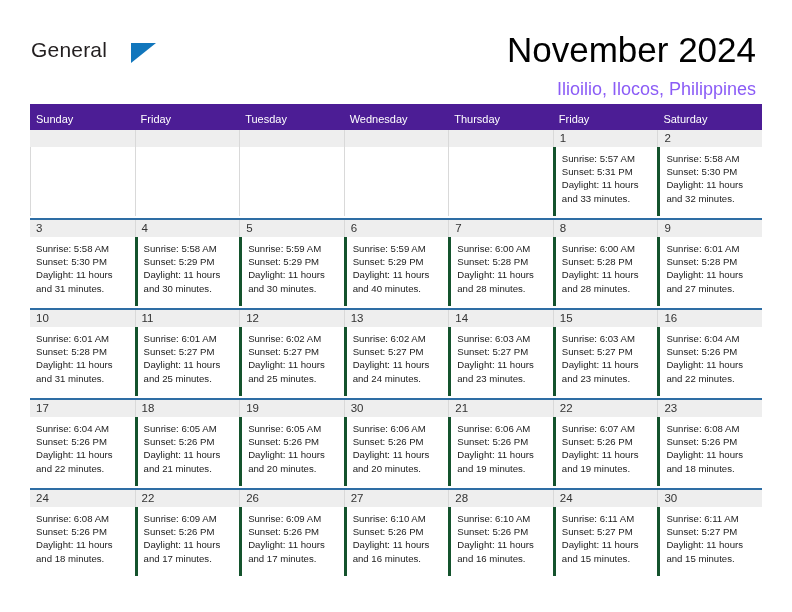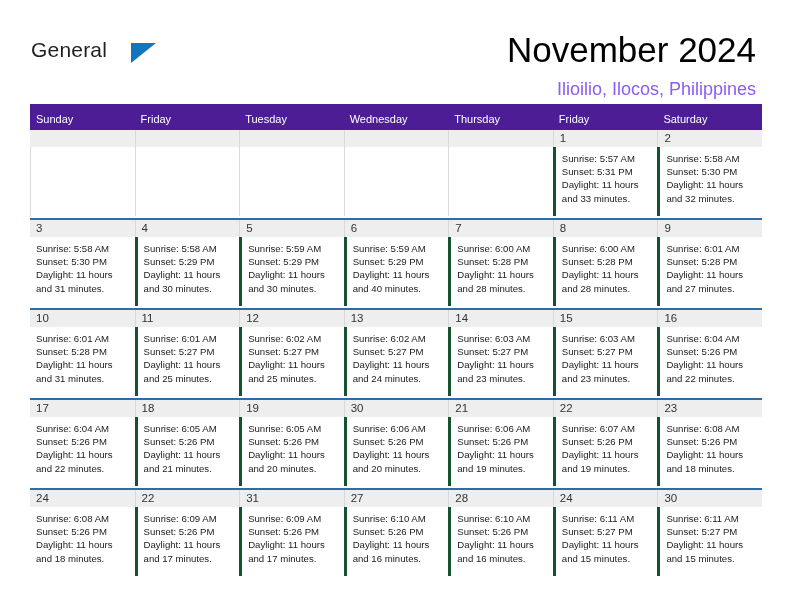--- a/index.html
+++ b/index.html
@@ -422,21 +422,21 @@
           <td class="day">
             <div class="daynum-band">22</div>
             <div class="cell-body">
               <div>Sunrise: 6:09 AM</div>
               <div>Sunset: 5:26 PM</div>
               <div>Daylight: 11 hours</div>
               <div>and 17 minutes.</div>
             </div>
           </td>
           <td class="day">
-            <div class="daynum-band">31</div>
+            <div class="daynum-band">26</div>
             <div class="cell-body">
               <div>Sunrise: 6:09 AM</div>
               <div>Sunset: 5:26 PM</div>
               <div>Daylight: 11 hours</div>
               <div>and 17 minutes.</div>
             </div>
           </td>
           <td class="day">
             <div class="daynum-band">27</div>
             <div class="cell-body">

